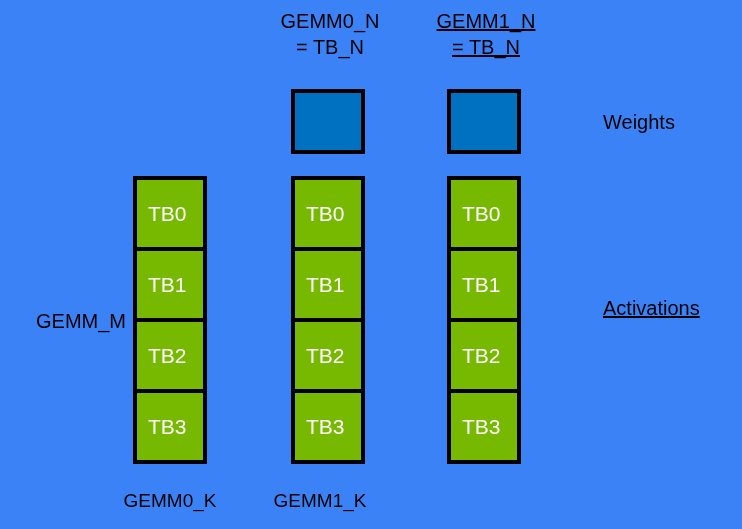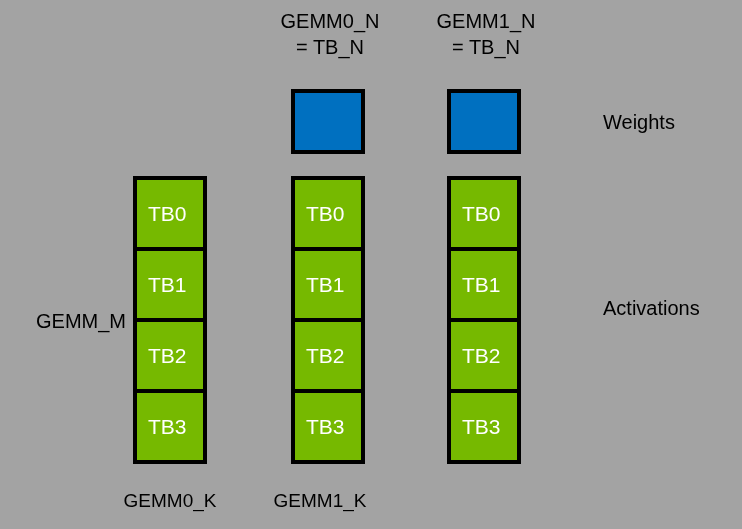--- a/index.html
+++ b/index.html
@@ -4,21 +4,21 @@
 <style>
   html, body {
     margin: 0;
     padding: 0;
     background: #ffffff;
   }
   #canvas {
     position: relative;
     width: 742px;
     height: 529px;
-    background: #a3a3a3;
+    background: #3b82f6;
     font-family: "Liberation Sans", sans-serif;
     overflow: hidden;
   }
   .label {
     position: absolute;
     color: #000000;
     font-size: 19px;
     line-height: 25px;
     white-space: pre;
     text-align: center;
@@ -74,21 +74,21 @@
   }
 </style>
 </head>
 <body>
 
 <div id="canvas">
 
   <div class="col-header" style="left:230px; top:8px;">GEMM0_N
 = TB_N</div>
 
-  <div class="col-header" style="left:386px; top:8px;">GEMM1_N
+  <div class="col-header" style="left:386px; top:8px;text-decoration:underline;">GEMM1_N
 = TB_N</div>
 
   <div class="blue-box" style="left:291px; top:89px; width:74px; height:65px;"></div>
 
   <div class="blue-box" style="left:447px; top:89px; width:74px; height:65px;"></div>
 
   <div class="side-label" style="left:603px; top:111px;">Weights</div>
 
   <div class="green-col" style="left:133px; top:176px;">
     <div class="green-box">
@@ -128,21 +128,21 @@
       <span>TB1</span>
     </div>
     <div class="green-box">
       <span>TB2</span>
     </div>
     <div class="green-box">
       <span>TB3</span>
     </div>
   </div>
 
-  <div class="side-label" style="left:603px; top:297px;">Activations</div>
+  <div class="side-label" style="left:603px; top:297px;text-decoration:underline;">Activations</div>
 
   <div class="side-label" style="left:36px; top:310px;">GEMM_M</div>
 
   <div class="label" style="left:110px; top:488px; width:120px;">GEMM0_K</div>
 
   <div class="label" style="left:260px; top:488px; width:120px;">GEMM1_K</div>
 
 </div>
 
 </body></html>

